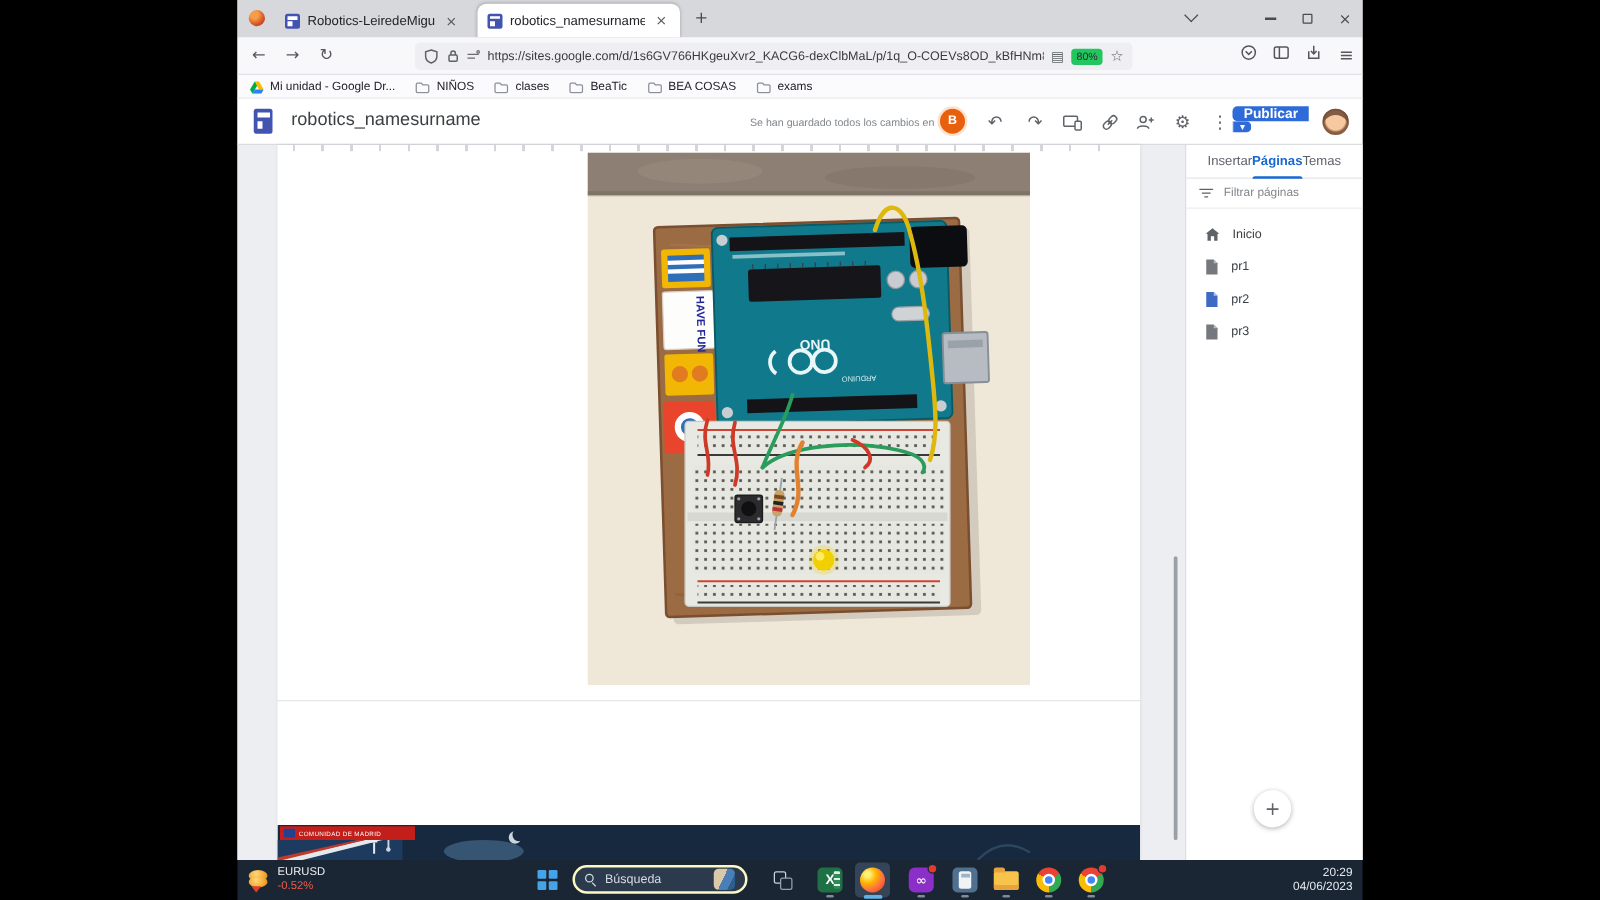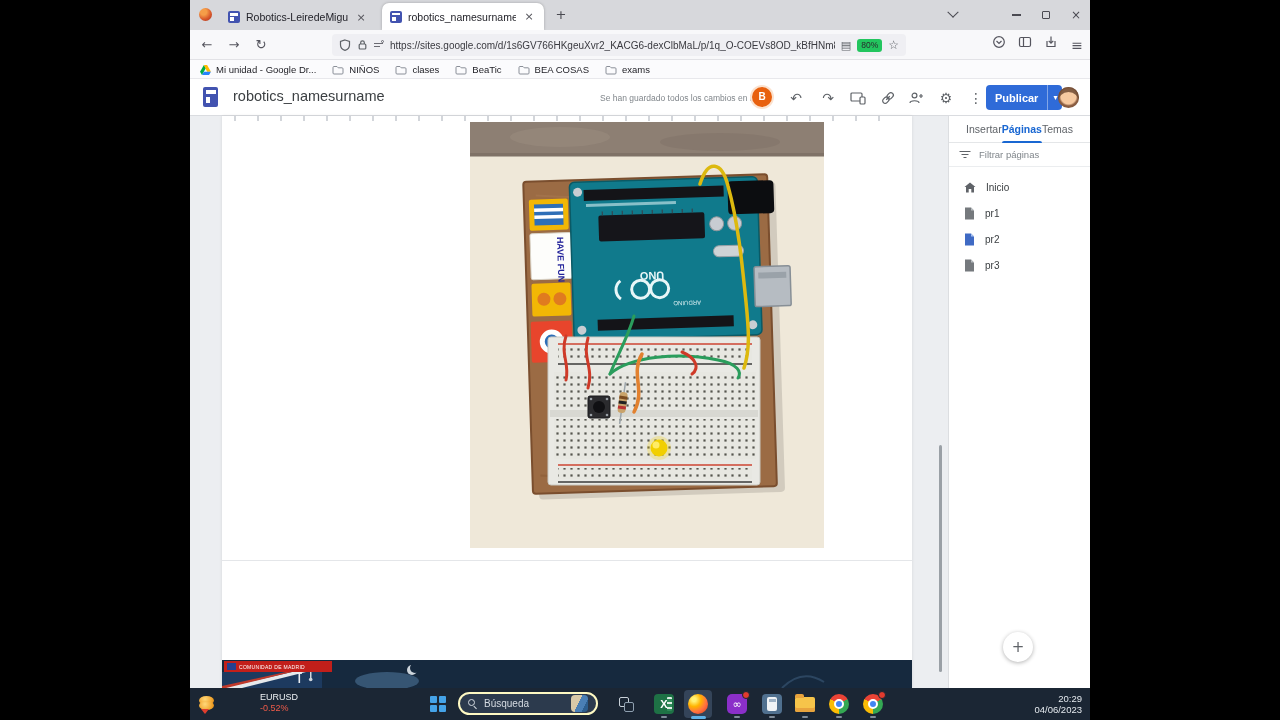--- a/index.html
+++ b/index.html
@@ -49,21 +49,21 @@
   
   .gsheader{position:absolute;left:0;top:79px;width:900px;height:37px;background:#fff;border-bottom:1px solid #dadce0;}
   .gsicon{position:absolute;left:13px;top:8px;width:15px;height:20px;background:#4253b0;border-radius:2px;}
   .gsicon i{position:absolute;left:2.5px;top:3px;width:10px;height:4px;background:#fff;}
   .gsicon b{position:absolute;left:2.5px;top:9.5px;width:4.5px;height:6px;background:#fff;}
   .gstitle{position:absolute;left:43px;top:9px;font-size:14.5px;color:#3c4043;}
   .savestatus{position:absolute;left:410px;top:14px;font-size:8.5px;color:#80868b;}
   .acctbadge{position:absolute;left:562px;top:8px;width:20px;height:20px;border-radius:50%;background:#e8600e;
     color:#fff;font-size:10px;font-weight:bold;text-align:center;line-height:20px;box-shadow:0 0 0 2px #fbe2cf;}
   .hbtn{position:absolute;top:7px;width:24px;height:24px;display:flex;align-items:center;justify-content:center;color:#5f6368;font-size:14px;}
-  .publish{position:absolute;left:796px;top:6px;height:25px;display:flex;}
+  .publish{position:absolute;left:796px;top:6px;height:25px;display:flex;flex-direction:column;}
   .publish .pmain{background:#2f6bd8;color:#fff;font-size:11px;font-weight:bold;border-radius:4px 0 0 4px;
     display:flex;align-items:center;padding:0 9px;}
   .publish .pcaret{background:#2f6bd8;color:#fff;width:15px;border-radius:0 4px 4px 0;border-left:1px solid rgba(255,255,255,.4);
     display:flex;align-items:center;justify-content:center;font-size:8px;}
   .avatar{position:absolute;left:868px;top:8px;width:21px;height:21px;border-radius:50%;
     background:radial-gradient(circle at 50% 45%,#f6c9a0 0 48%,#8d5f43 60%,#6e4a33 100%);
     box-shadow:inset 0 5px 0 rgba(110,74,51,.85);}
 
   
   .main{position:absolute;left:0;top:116px;width:900px;height:572px;background:#eceef1;}
@@ -98,21 +98,21 @@
 
   
   .taskbar{position:absolute;left:190px;top:688px;width:900px;height:32px;background:#1b2634;}
   .stock{position:absolute;left:8px;top:4px;display:flex;align-items:center;gap:6px;}
   .coin{width:18px;height:18px;position:relative;}
   .coin i{position:absolute;left:1px;top:2px;width:15px;height:9px;border-radius:50%;
     background:radial-gradient(circle at 40% 35%,#ffd879,#f0a028 70%,#c97d14);}
   .coin i:nth-child(2){top:7px;}
   .coin em{position:absolute;left:3px;bottom:-2px;width:0;height:0;border-left:4px solid transparent;
     border-right:4px solid transparent;border-top:5px solid #e03e2d;}
-  .stocktxt{display:flex;flex-direction:column;line-height:11px;margin-left:38px;}
+  .stocktxt{display:flex;flex-direction:column;line-height:11px;}
   .stocksym{font-size:9px;color:#eef1f4;}
   .stockchg{font-size:9px;color:#ef5b49;}
   .startbtn{position:absolute;left:240px;top:8px;width:16px;height:16px;display:grid;
     grid-template-columns:7px 7px;grid-template-rows:7px 7px;gap:2px;}
   .startbtn i{background:#45a3e8;border-radius:1px;}
   .searchpill{position:absolute;left:268px;top:4px;width:140px;height:23px;border-radius:12px;
     background:#2c3a4d;border:2px solid #fef9c3;display:flex;align-items:center;gap:7px;padding:0 8px;}
   .mag{width:9px;height:9px;position:relative;flex:0 0 auto;}
   .mag i{position:absolute;left:0;top:0;width:7px;height:7px;border:1.4px solid #d5dbe2;border-radius:50%;}
   .mag em{position:absolute;right:0;bottom:0;width:4px;height:1.4px;background:#d5dbe2;transform:rotate(45deg);}

